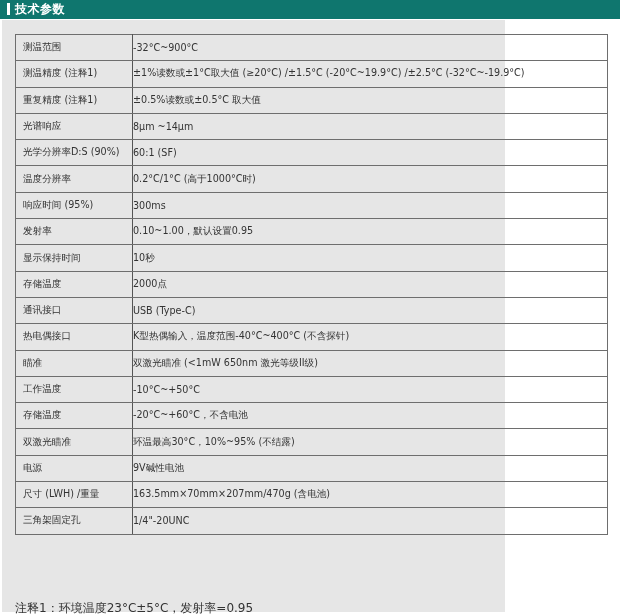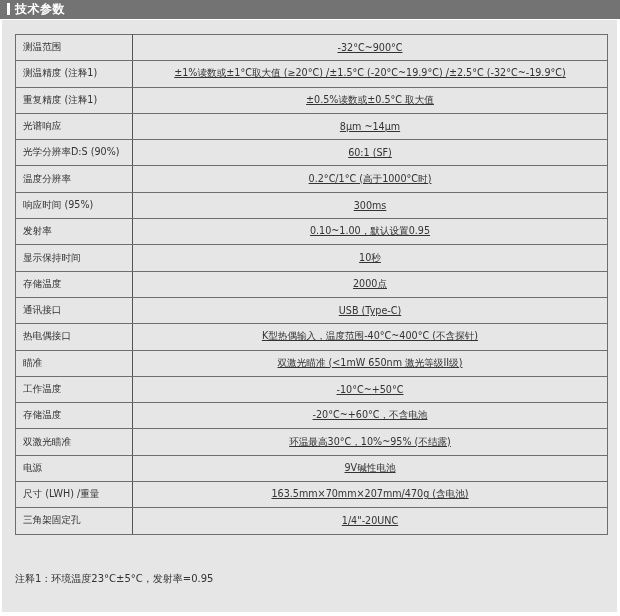--- a/index.html
+++ b/index.html
@@ -13,21 +13,21 @@
       position: relative;
       overflow: hidden;
       font-family: "DejaVu Sans", "Liberation Sans", sans-serif;
     }
     .header {
       position: absolute;
       left: 0;
       top: 0;
       width: 620px;
       height: 19px;
-      background: #737373;
+      background: #0f766e;
       display: flex;
       align-items: center;
     }
     .header-marker {
       position: absolute;
       left: 7px;
       top: 3px;
       width: 3px;
       height: 12px;
       background: #ffffff;
@@ -39,21 +39,21 @@
       font-size: 12px;
       line-height: 17px;
       font-weight: bold;
       color: #ffffff;
       letter-spacing: 0.5px;
     }
     .panel {
       position: absolute;
       left: 2px;
       top: 20px;
-      width: 615px;
+      width: 503px;
       height: 592px;
       background: #e6e6e6;
     }
     .spec-table {
       position: absolute;
       left: 13px;
       top: 14px;
       width: 592px;
       border-collapse: collapse;
       table-layout: fixed;
@@ -69,31 +69,30 @@
       color: #333333;
       white-space: nowrap;
       overflow: hidden;
     }
     .spec-table td.label {
       text-align: left;
       padding-left: 7px;
       border-right: 1px solid #555555;
     }
     .spec-table td.value {
-      text-align: center;
-      text-decoration: underline;
+      text-align: left;
     }
     .spec-table tr {
       border-bottom: 1.5px solid #4a4a4a;
     }
     .footnote {
       position: absolute;
       left: 13px;
-      top: 552px;
-      font-size: 10px;
+      top: 580px;
+      font-size: 12px;
       color: #333333;
       white-space: nowrap;
     }
   </style>
 </head>
 <body>
 
 <div class="header">
   <div class="header-marker"></div>
   <div class="header-title">技术参数</div>

